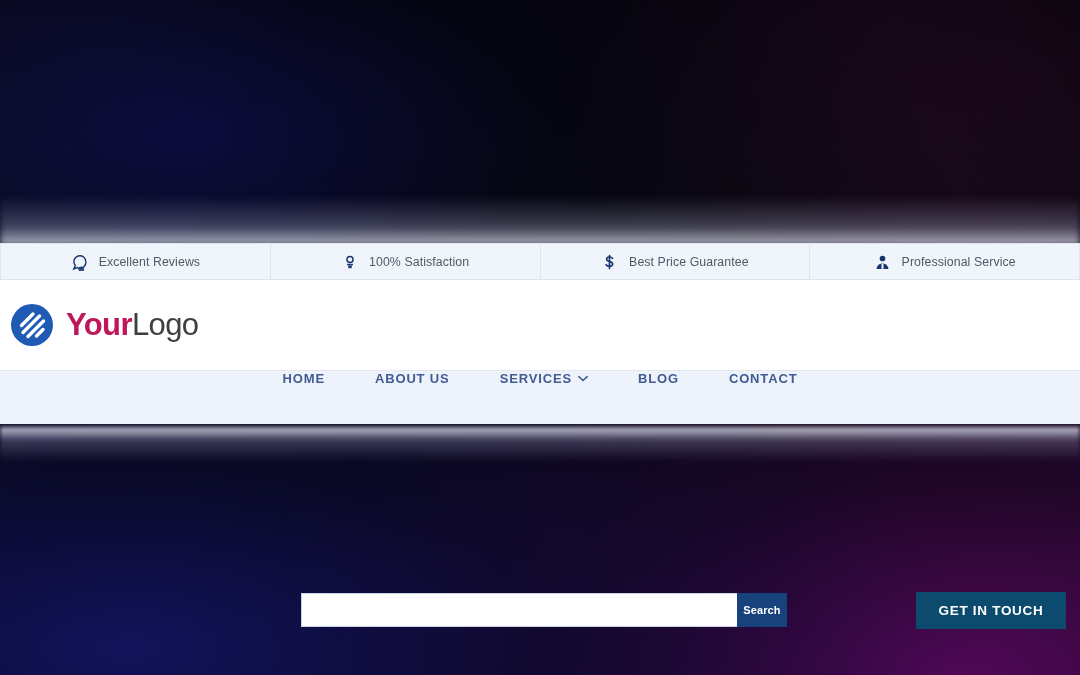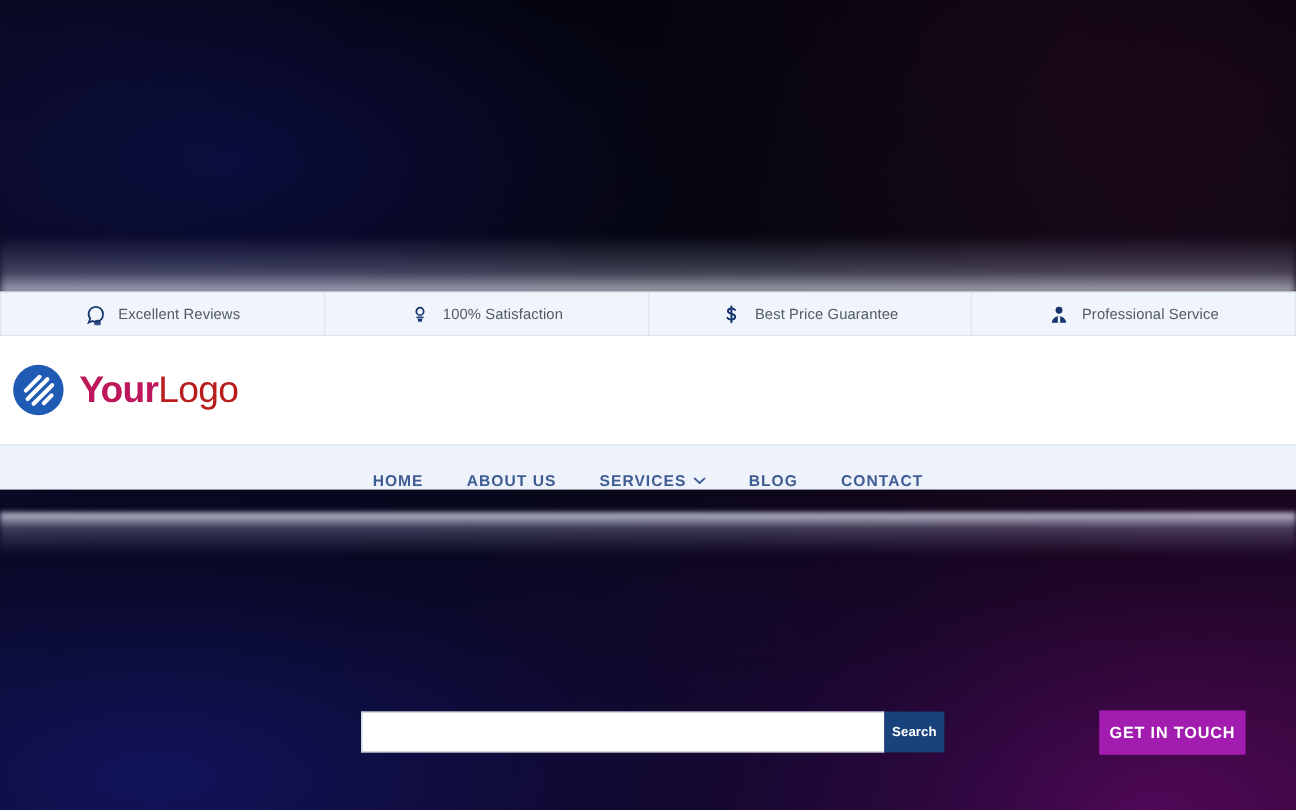--- a/index.html
+++ b/index.html
@@ -111,21 +111,21 @@
     flex: none;
   }
   .logo-mark { width: 48px; height: 48px; flex: none; }
   .logo-text {
     font-size: 31px;
     font-weight: 700;
     letter-spacing: -0.6px;
     white-space: nowrap;
   }
   .logo-your { color: #be185d; }
-  .logo-logo { color: #b91c1c; font-weight: 400; }
+  .logo-logo { color: #404040; font-weight: 400; }
 
   .searchwrap {
     position: absolute;
     left: 289px;
     top: 313px;
     display: flex;
     align-items: stretch;
     width: 498px;
     height: 34px;
     padding-left: 12px;
@@ -151,41 +151,41 @@
     font-size: 11px;
     font-weight: 700;
     cursor: pointer;
     letter-spacing: 0.1px;
   }
 
   .cta-btn {
     position: absolute;
     left: 916px;
     top: 312px;
-    width: 122px;
+    width: 150px;
     height: 37px;
-    background: #a21caf;
+    background: #0c4a6e;
     border: none;
     color: #ffffff;
     font-family: "Liberation Sans", sans-serif;
     font-size: 13.5px;
     font-weight: 700;
     letter-spacing: 0.7px;
     cursor: pointer;
   }
 
   
   .navbar {
-    height: 38px;
+    height: 54px;
     background: #eef2fb;
     border-top: 1px solid #e2e7f2;
     display: flex;
-    align-items: flex-end;
+    align-items: flex-start;
     justify-content: center;
-    gap: 4px;
+    gap: 18px;
   }
   .nav-item {
     display: flex;
     align-items: center;
     gap: 6px;
     padding: 0 16px;
     font-size: 13px;
     font-weight: 700;
     letter-spacing: 0.85px;
     color: #3f5c93;

